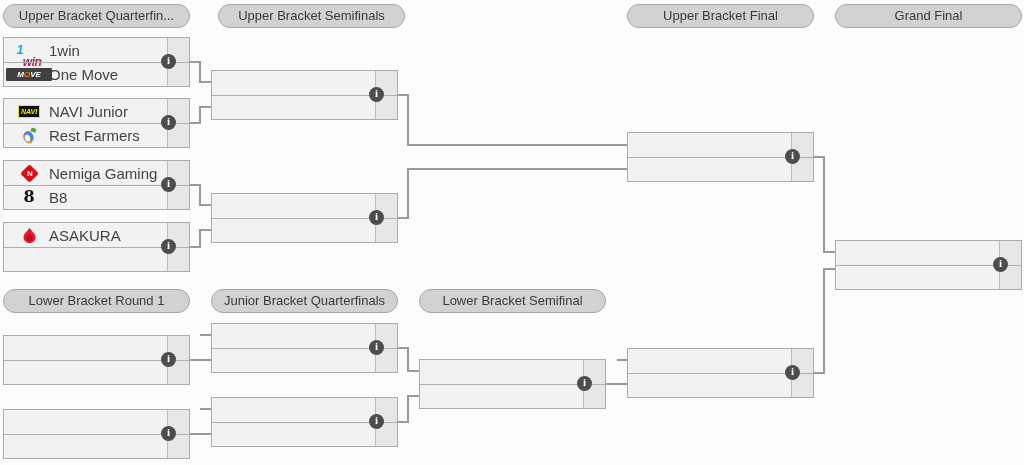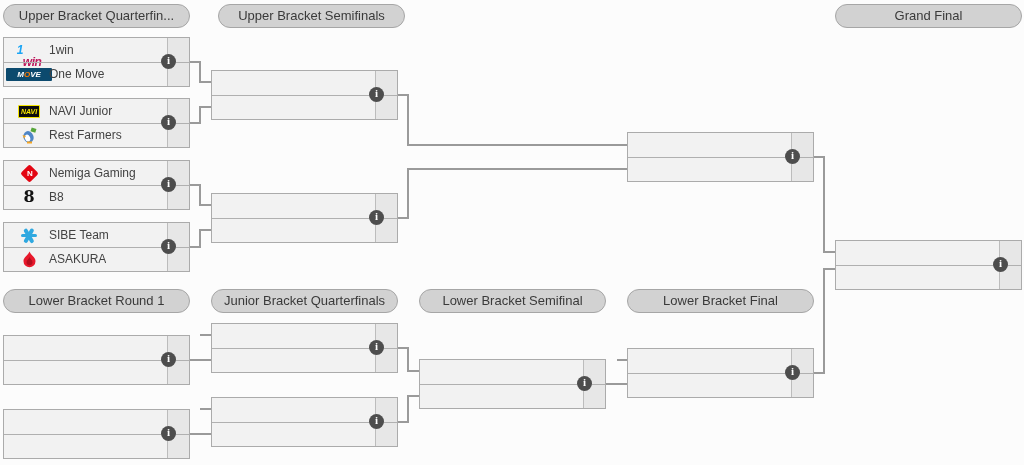--- a/index.html
+++ b/index.html
@@ -10,25 +10,25 @@
        line-height:22px;white-space:nowrap;overflow:hidden;text-overflow:ellipsis;padding:0 4px;}
   .match{position:absolute;width:187px;height:50px;box-sizing:border-box;background:#f2f2f2;
          border:1px solid #ababab;}
   .mrow{height:24px;display:flex;align-items:center;padding-left:5px;padding-right:24px;box-sizing:border-box;}
   .scorecol{position:absolute;top:0;right:0;width:21px;height:100%;background:#e7e7e7;border-left:1px solid #bcbcbc;z-index:1;}
   .mdivider{position:absolute;left:0;top:24px;width:100%;height:1px;background:#b0b0b0;z-index:2;}
   .infoicon{position:absolute;right:13px;top:16px;width:15px;height:15px;border-radius:50%;
             background:#4d4d4d;color:#fff;text-align:center;line-height:15px;z-index:3;cursor:pointer;
             font:bold 11px "Liberation Serif",serif;}
   .logo{width:40px;min-width:40px;height:22px;display:flex;align-items:center;justify-content:center;}
-  .tname{font-size:12px;color:#434343;white-space:nowrap;overflow:hidden;}
+  .tname{font-size:15px;color:#434343;white-space:nowrap;overflow:hidden;}
   
   .lg-1win{font-style:italic;font-weight:bold;font-size:12px;letter-spacing:-.5px;}
   .lg-1win .p1{color:#1ba5f5;} .lg-1win .p2{color:#be185d;margin-top:24px;}
-  .lg-move{background:#0c4a6e;color:#fff;font-style:italic;font-weight:bold;font-size:8px;
+  .lg-move{background:#404040;color:#fff;font-style:italic;font-weight:bold;font-size:8px;
            padding:2px 11px;border-radius:1px;letter-spacing:0;}
   .lg-move .p2{color:#ff7a00;}
   .lg-navi{background:#0d0d0d;color:#f5e500;border:1px solid #f5e500;font-style:italic;font-weight:bold;
            font-size:7px;padding:2px 2px;border-radius:1px;letter-spacing:0;}
   .lg-nemiga{width:13px;height:13px;background:#e30613;border-radius:2px;transform:rotate(45deg);
              display:flex;align-items:center;justify-content:center;}
   .lg-nemiga span{transform:rotate(-45deg);color:#fff;font-weight:bold;font-size:8px;}
   .lg-b8{font-family:"DejaVu Serif",serif;font-weight:bold;font-size:16px;color:#111;line-height:1;}
   .lg-sibe{position:relative;width:16px;height:16px;}
   .lg-sibe i{position:absolute;left:0;top:6.5px;width:16px;height:3.6px;background:#2fa8e0;border-radius:2px;}
@@ -55,25 +55,25 @@
       <polyline points="200,409 211,409"></polyline>
       <polyline points="397,348 408,348 408,371 419,371"></polyline>
       <polyline points="397,422 408,422 408,396 419,396"></polyline>
       <polyline points="605,384 627,384"></polyline>
       <polyline points="617,360 627,360"></polyline>
     </g>
   </svg>
 
   <div class="hdr" style="left:3px;top:4px">Upper Bracket Quarterfin...</div>
   <div class="hdr" style="left:218px;top:4px">Upper Bracket Semifinals</div>
+  <div class="hdr" style="left:627px;top:4px">Upper Bracket Final</div>
   <div class="hdr" style="left:835px;top:4px">Grand Final</div>
   <div class="hdr" style="left:3px;top:289px">Lower Bracket Round 1</div>
   <div class="hdr" style="left:211px;top:289px">Junior Bracket Quarterfinals</div>
   <div class="hdr" style="left:419px;top:289px">Lower Bracket Semifinal</div>
-  <div class="hdr" style="left:627px;top:289px">Lower Bracket Final</div>
 
   <div class="match" style="left:3px;top:37px">
     <div class="scorecol"></div>
     <div class="mrow">
       <span class="logo lg-1win">
           <span class="p1">1</span>
           <span class="p2">win</span>
         </span>
       <span class="tname">1win</span>
     </div>
@@ -128,30 +128,20 @@
       <span class="tname">B8</span>
     </div>
     <div class="mdivider"></div>
     <div class="infoicon"><span>i</span></div>
   </div>
 
   <div class="match" style="left:3px;top:222px">
     <div class="scorecol"></div>
     <div class="mrow">
       <span class="logo">
-          <span class="lg-sibe">
-            <i></i>
-            <i></i>
-            <i></i>
-          </span>
-        </span>
-      <span class="tname">SIBE Team</span>
-    </div>
-    <div class="mrow">
-      <span class="logo">
         <svg width="15" height="17" viewBox="0 0 15 17">
           <path d="M7.5 0.5 C9 4.5 13.5 6 13.5 10.2 A6 6 0 0 1 1.5 10.2 C1.5 6 6 4.5 7.5 0.5 Z" fill="#e8192c"></path>
           <path d="M7.5 6 C8.3 8.3 10.5 9 10.5 11.3 A3 3 0 0 1 4.5 11.3 C4.5 9 6.7 8.3 7.5 6 Z" fill="#b30f1e"></path>
         </svg>
       </span>
       <span class="tname">ASAKURA</span>
     </div>
     <div class="mdivider"></div>
     <div class="infoicon"><span>i</span></div>
   </div>

